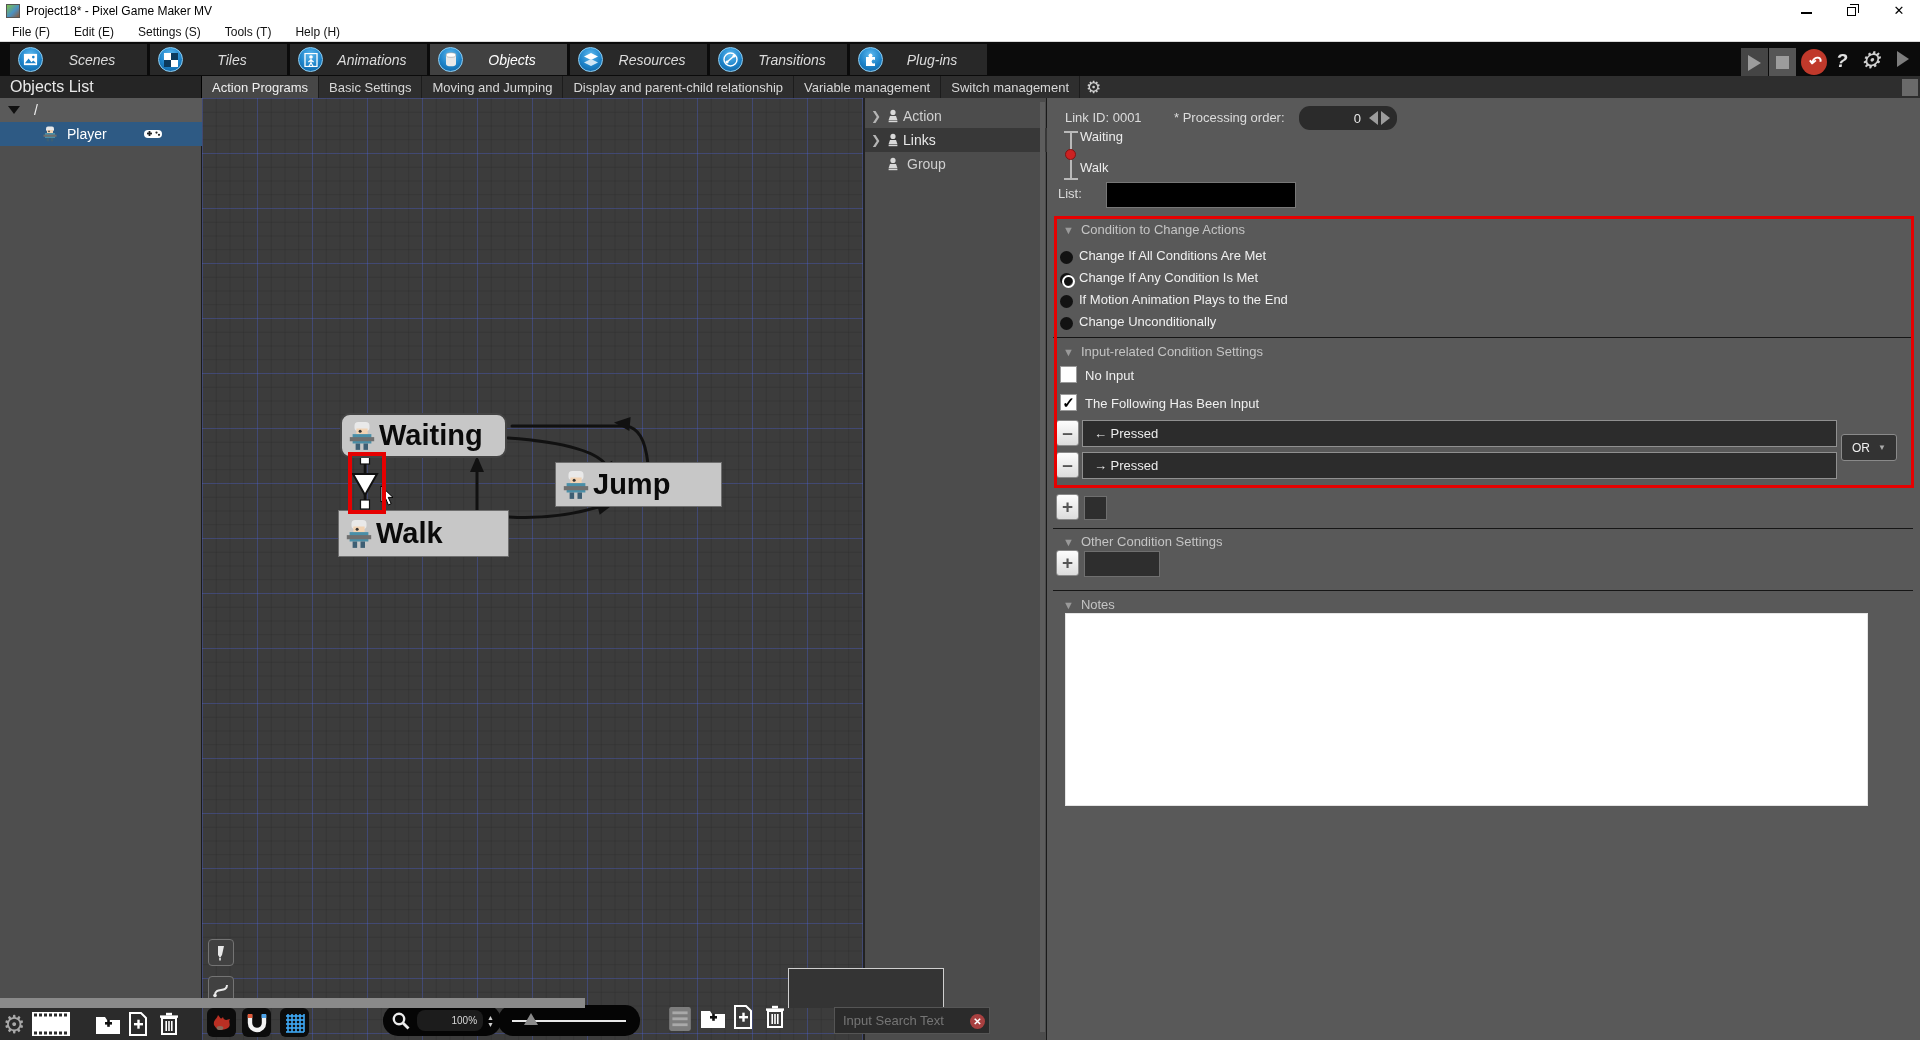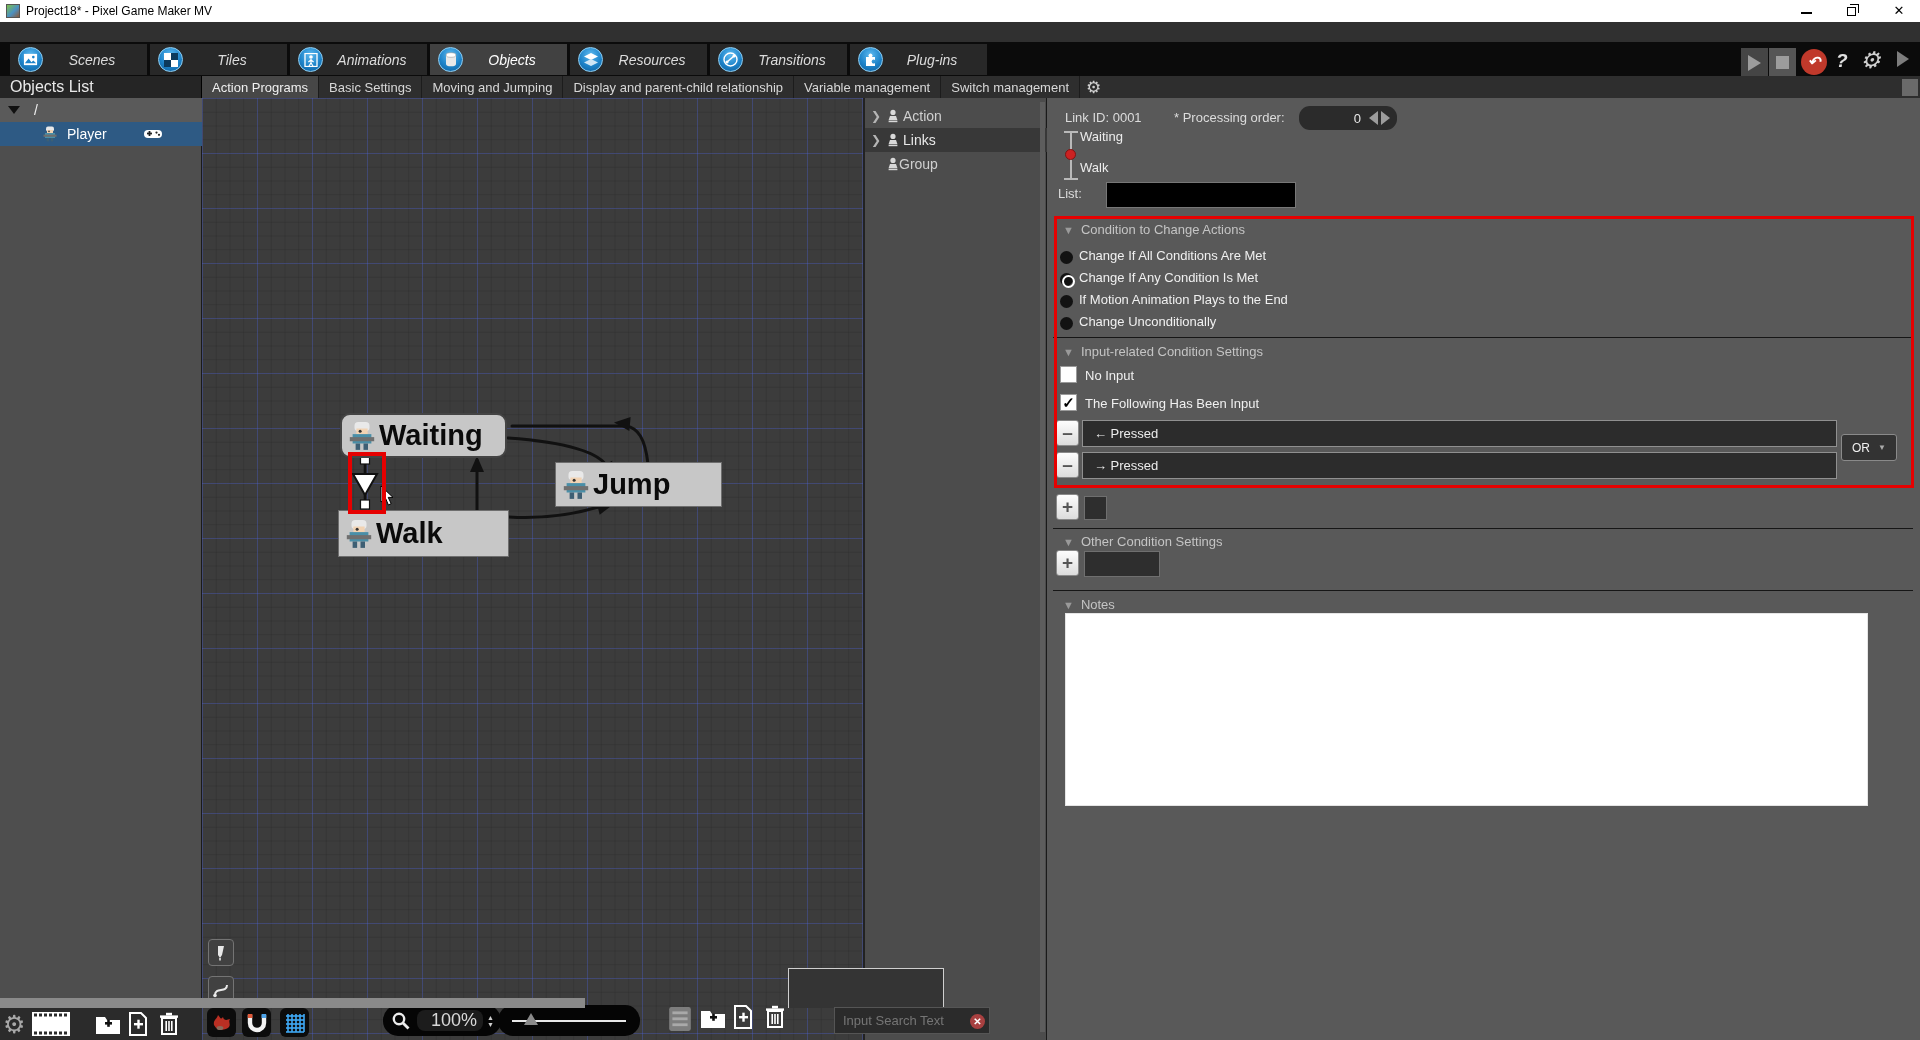--- a/index.html
+++ b/index.html
@@ -213,20 +213,27 @@
           <span style="position:absolute;left:1px;top:8px;width:11px;height:1.6px;background:#000;"></span>
         </span>
       <span class="winbtn" style="margin-right:32px;">
           <span style="position:absolute;left:1px;top:3px;width:9px;height:9px;border:1.4px solid #000;"></span>
           <span style="position:absolute;left:4px;top:0px;width:9px;height:9px;border:1.4px solid #000;border-left:none;border-bottom:none;"></span>
         </span>
       <span class="winbtn" style="margin-right:14px;font-size:13px;line-height:14px;text-align:center;">✕</span>
     </span>
   </div>
 
+  <div class="abs menubar">
+    <span>File (F)</span>
+    <span>Edit (E)</span>
+    <span>Settings (S)</span>
+    <span>Tools (T)</span>
+    <span>Help (H)</span>
+  </div>
 
   <div class="abs tabbar">
     <div class="tab" style="left:10px">
       <span class="bicon">
           <svg width="15" height="15" viewBox="0 0 16 16">
             <rect x="1" y="2" width="14" height="12" fill="#fff"></rect>
             <path d="M2 12 l4-5 3 4 2-2 3 3 z" fill="#1d83c9"></path>
             <circle cx="11" cy="5.4" r="1.4" fill="#1d83c9"></circle>
           </svg>
         </span>
@@ -409,21 +416,21 @@
     <div class="blkicon" style="left:78px;top:910px;">
       <svg width="22" height="22">
           <use href="#gridicon"></use>
         </svg>
       </div>
 
     <div class="pill" style="left:181px;top:907px;width:118px;">
       <svg width="20" height="20" style="margin-left:8px;">
           <use href="#magnifier"></use>
         </svg>
-      <span style="flex:1;background:#1c1c1c;border-radius:8px;margin:0 4px 0 6px;height:21px;color:#d8d8d8;font-size:18px;display:flex;align-items:center;justify-content:flex-end;padding-right:6px;">100%</span>
+      <span style="flex:1;background:#1c1c1c;border-radius:8px;margin:0 4px 0 6px;height:21px;color:#d8d8d8;font-size:10px;display:flex;align-items:center;justify-content:flex-end;padding-right:6px;">100%</span>
       <span class="spin" style="margin-right:7px;">
           <span>▲</span>
           <span>▼</span>
         </span>
     </div>
     <div class="pill" style="left:296px;top:907px;width:142px;">
       <span style="position:absolute;left:14px;right:14px;top:15px;height:2px;background:#e8e8e8;"></span>
       <span style="position:absolute;left:26px;top:8px;width:0;height:0;border-bottom:12px solid #8a8a8a;border-left:7px solid transparent;border-right:7px solid transparent;"></span>
     </div>
 
@@ -476,21 +483,21 @@
       <svg width="12" height="14">
           <use href="#sealicon"></use>
         </svg>
       <span style="margin-left:4px;">Links</span>
       </div>
     <div class="treerow" style="top:54px;">
       <span class="chev"></span>
       <svg width="12" height="14">
           <use href="#sealicon"></use>
         </svg>
-      <span style="margin-left:0;">Group</span>
+      <span style="margin-left:8px;">Group</span>
       </div>
     <div style="position:absolute;right:1px;top:4px;width:5px;height:930px;background:#5d5d5d;"></div>
   </div>
 
   <div class="abs" style="left:788px;top:968px;width:156px;height:40px;background:#343434;border:1px solid #cfcfcf;border-bottom:none;"></div>
   <div class="abs srch" style="left:788px;top:1007px;width:156px;height:27px;">
     <input type="text" value="" placeholder="Input Search Text" style="">
     <span style="position:absolute;right:4px;top:6px;width:15px;height:15px;border-radius:50%;background:#a84040;color:#fff;font-size:10px;line-height:15px;text-align:center;font-weight:bold;">✕</span>
   </div>
 

